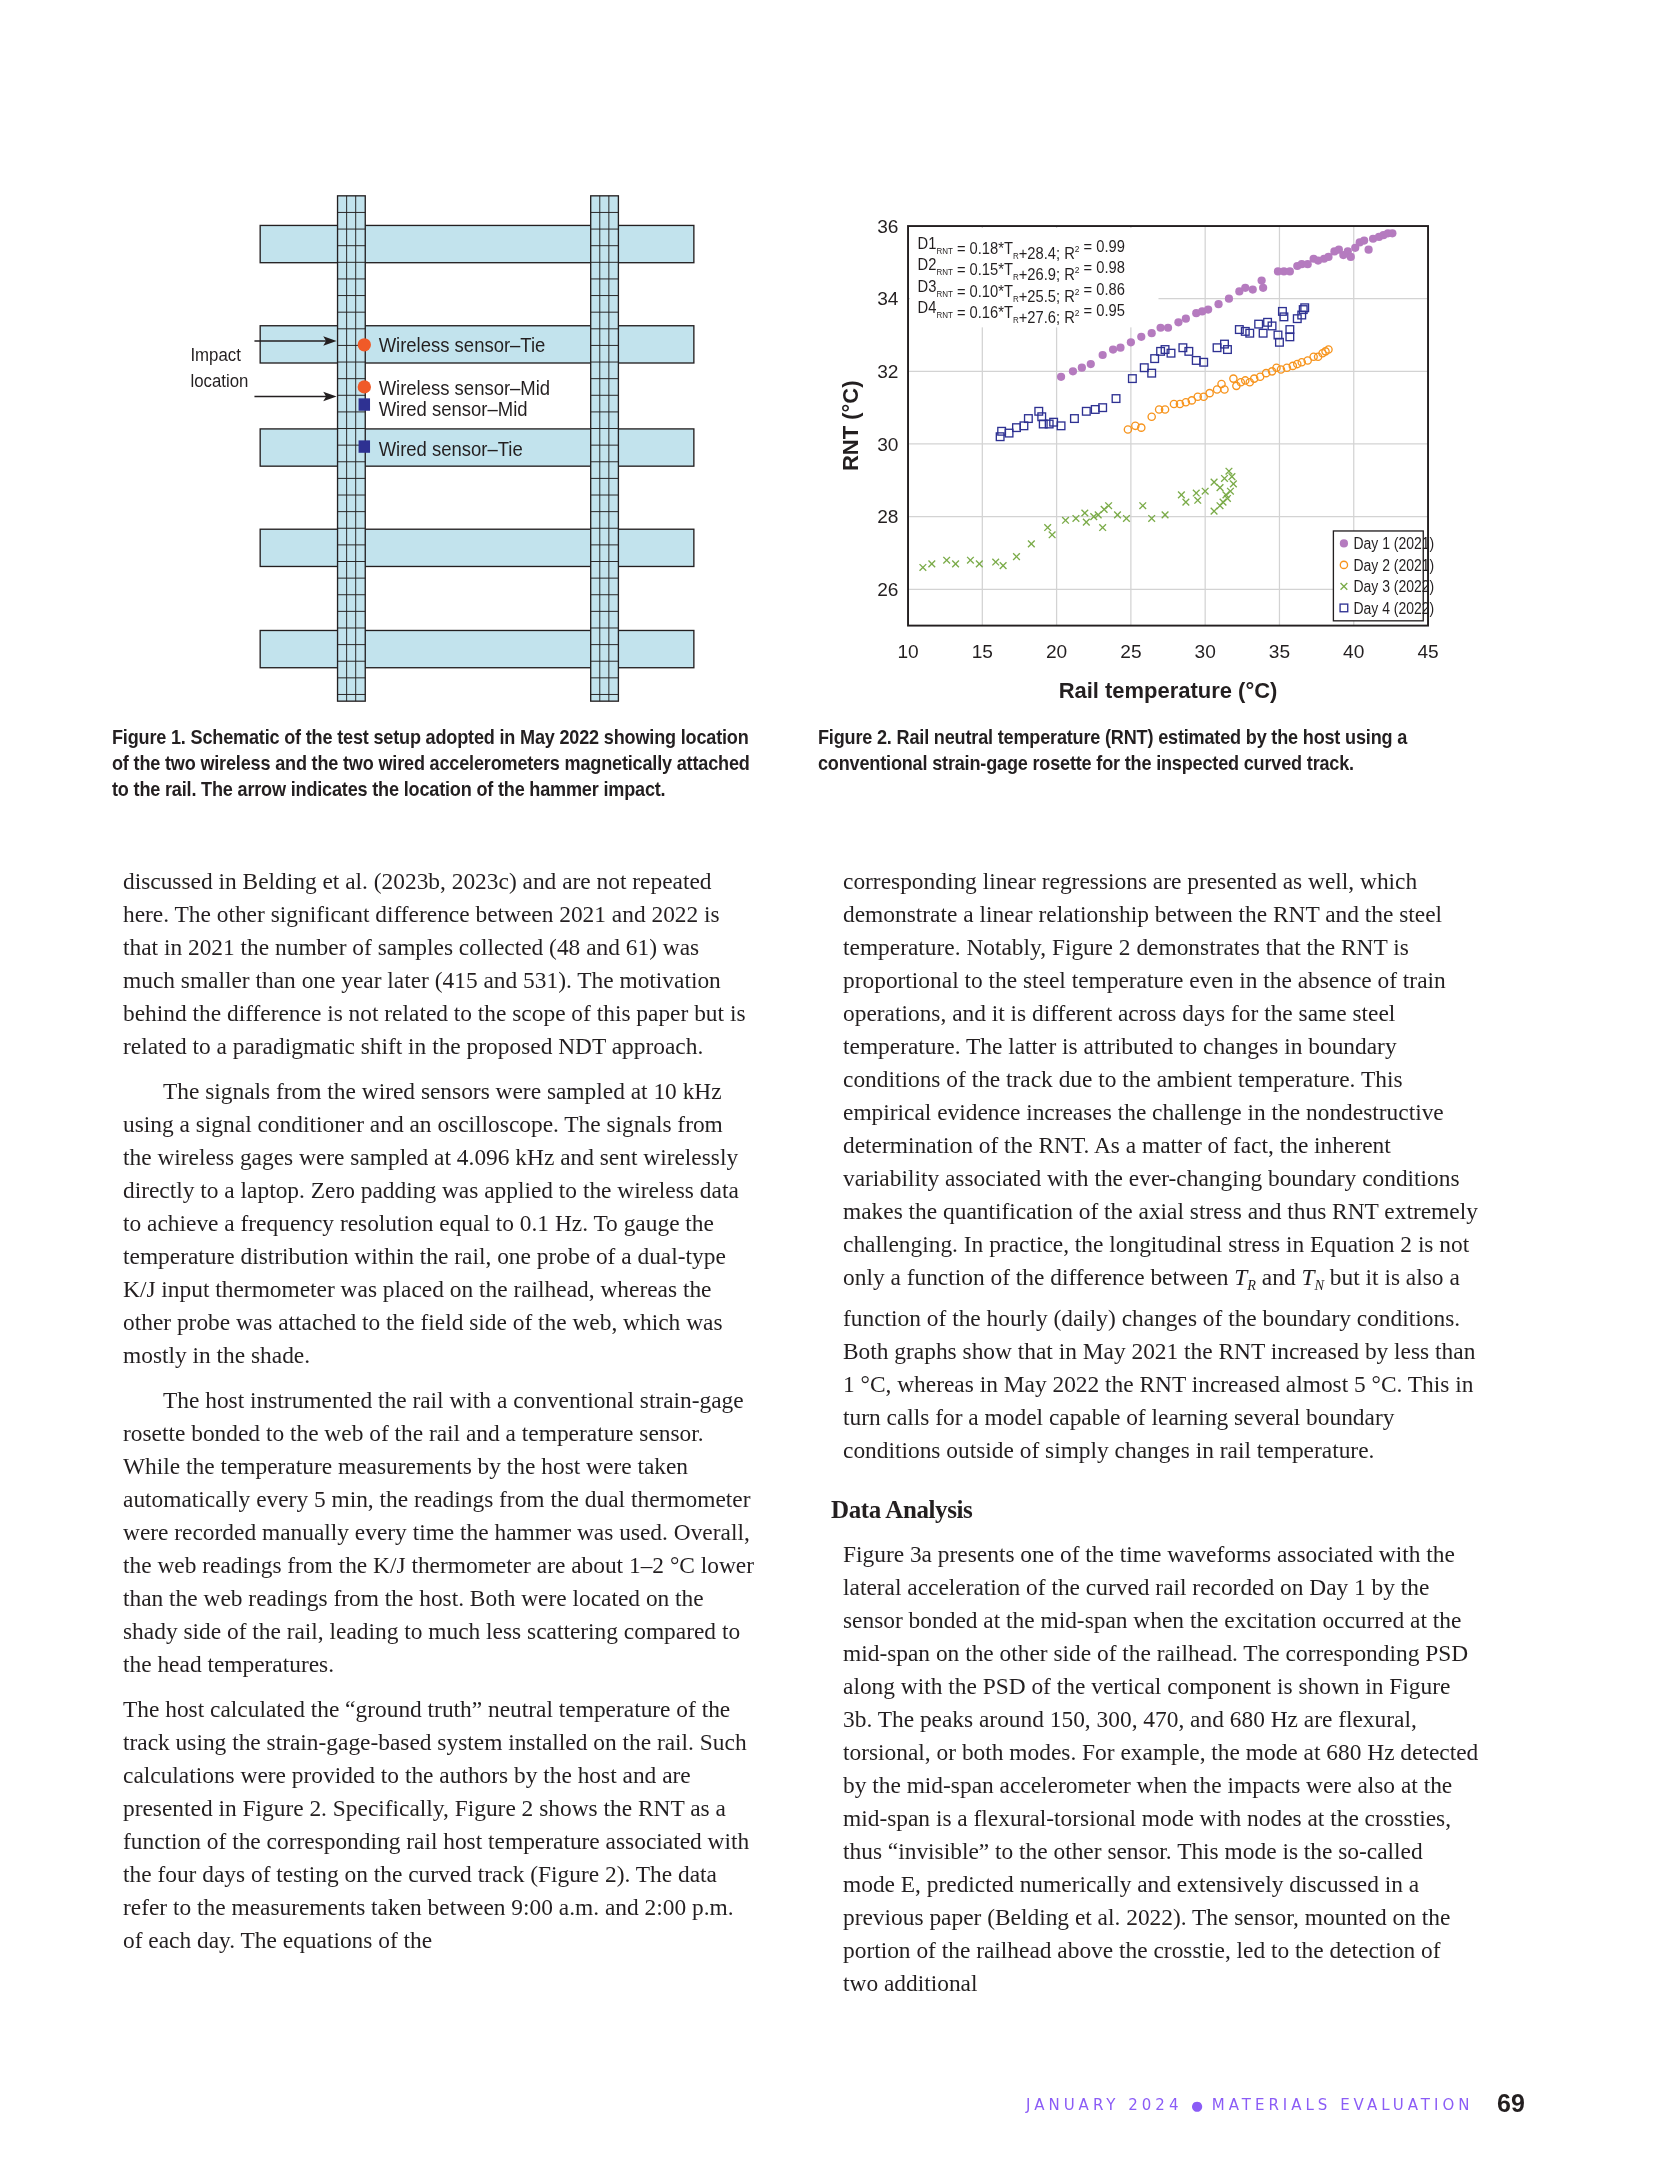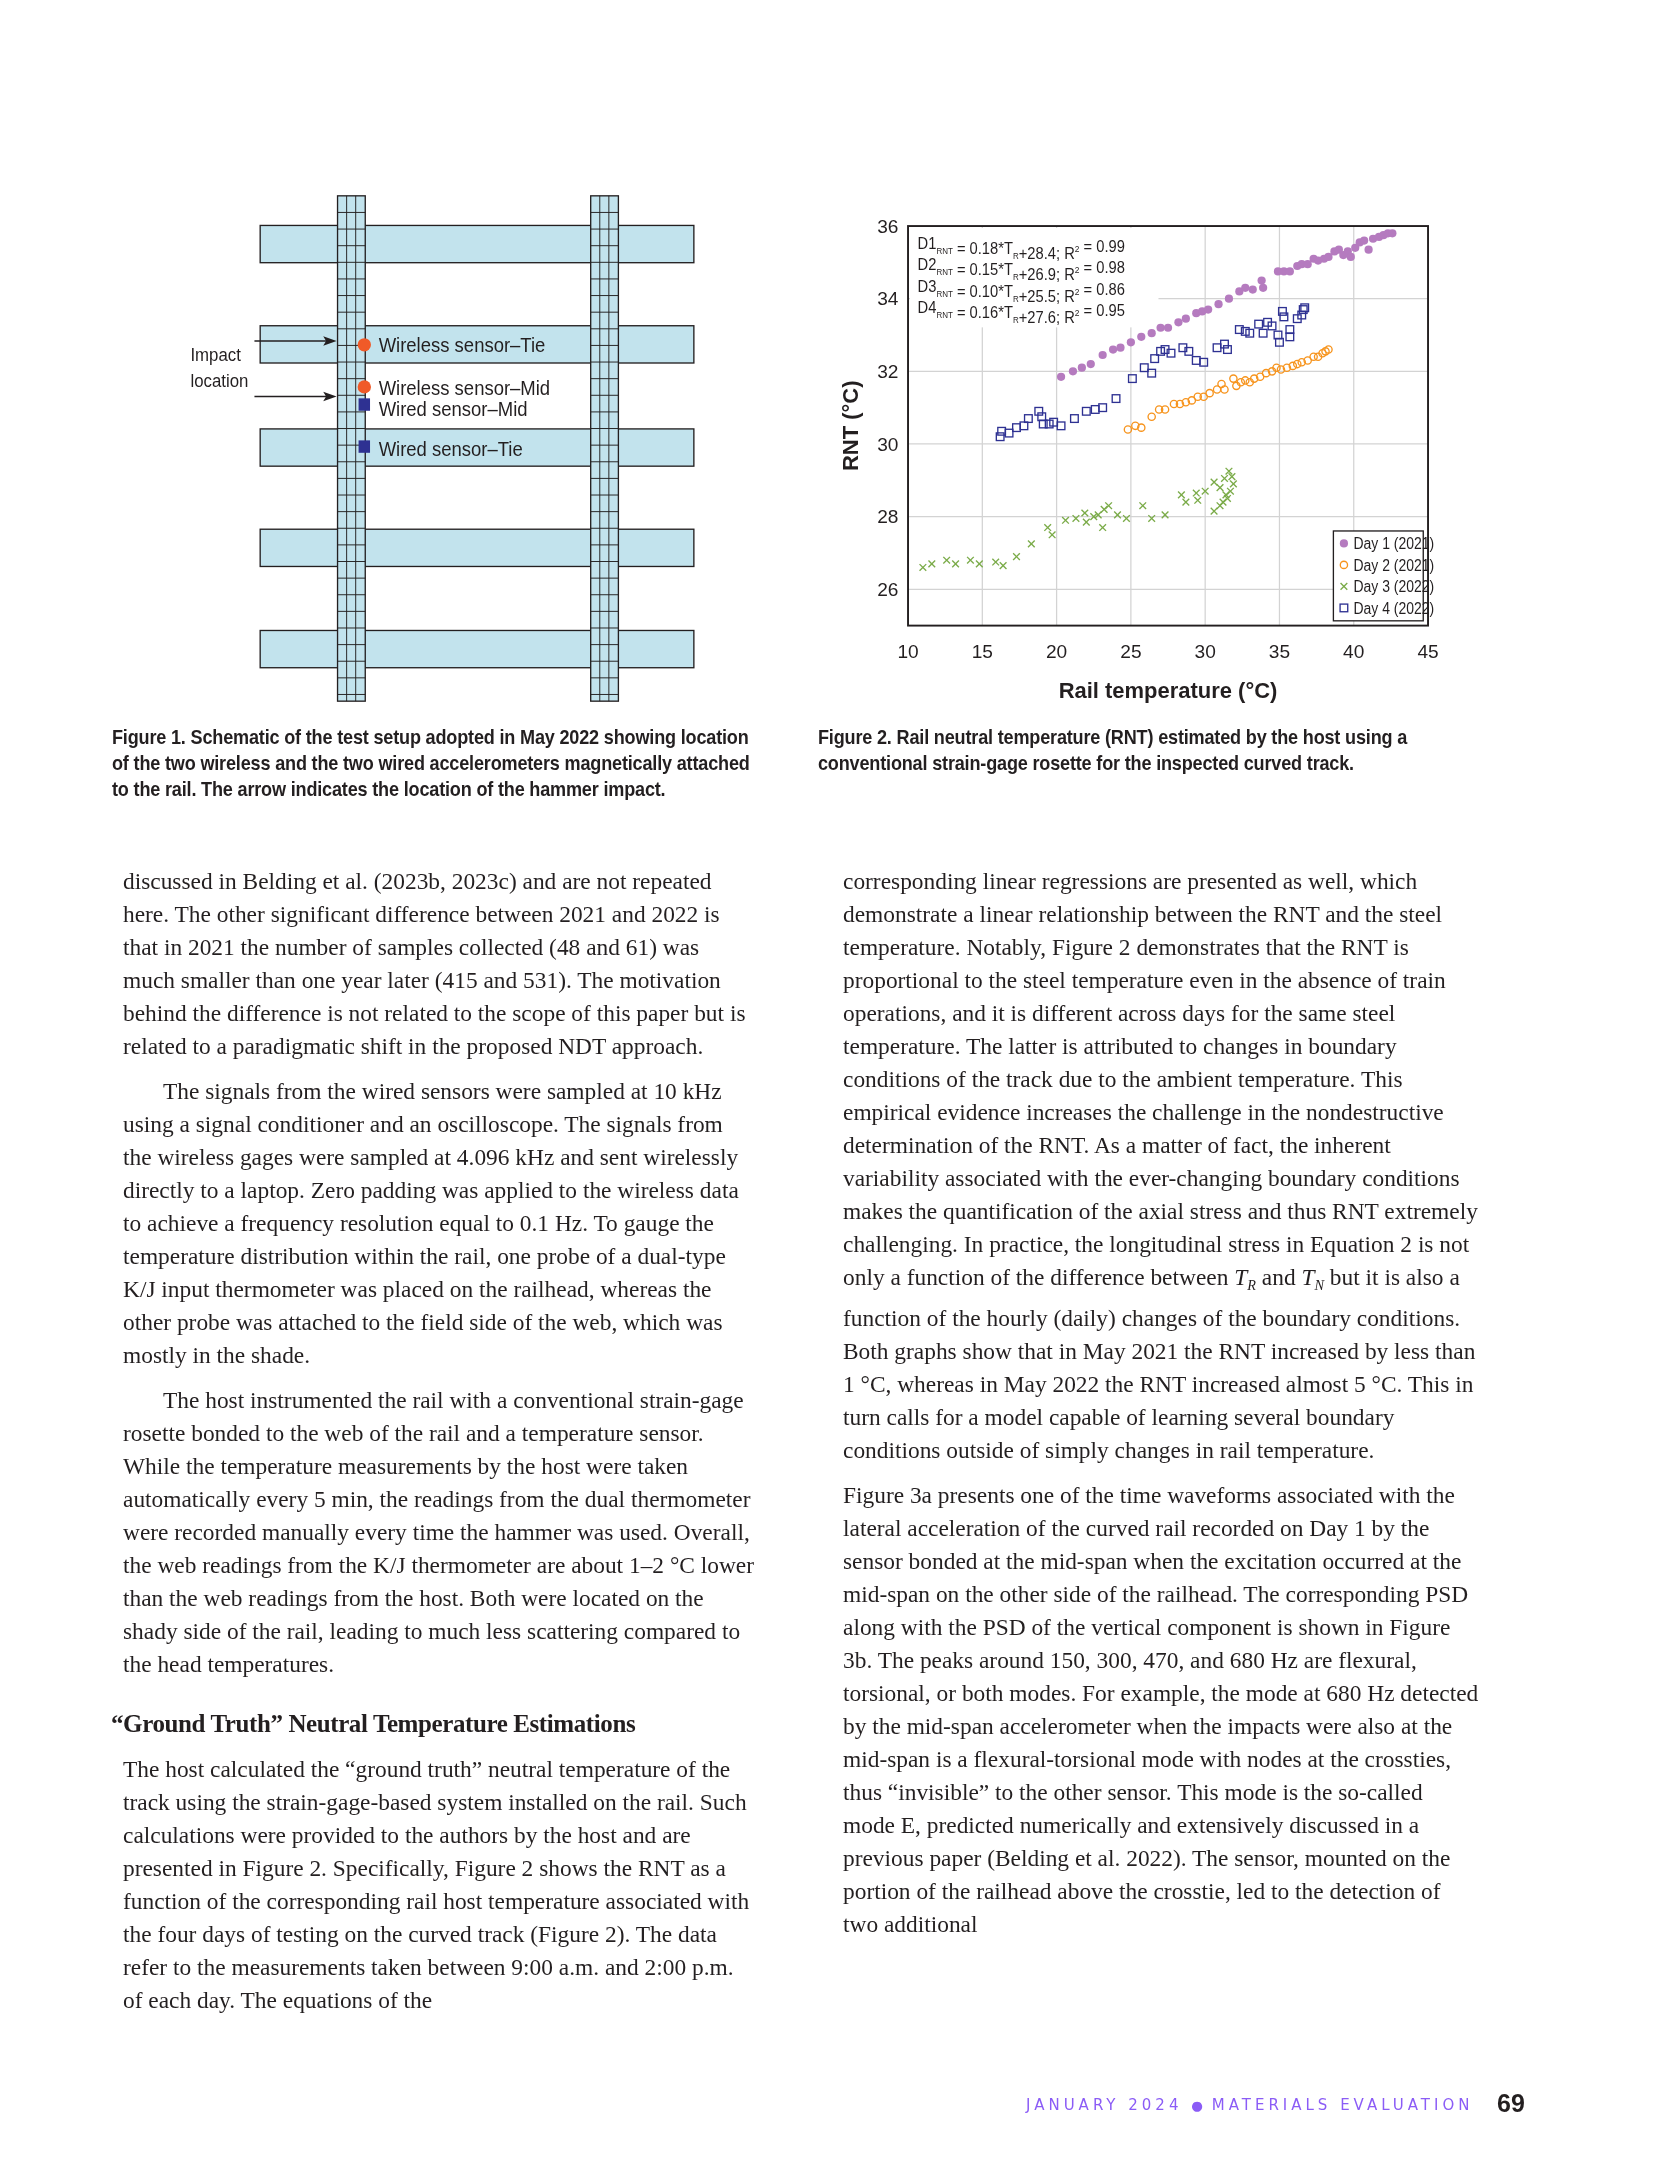--- a/index.html
+++ b/index.html
@@ -503,26 +503,26 @@
   <text id="xlabel" font-size="23" font-weight="bold" fill="#231f20" text-anchor="middle" x="362" y="520">Rail temperature (°C)</text>
   <text id="ylabel" font-size="23" font-weight="bold" fill="#231f20" text-anchor="middle" x="0" y="0" transform="translate(38,235) rotate(-90)">RNT (°C)</text>
 </svg>
 
 <div class="abs caption" style="left:818px;top:724px;width:765px;">Figure 2. Rail neutral temperature (RNT) estimated by the host using a conventional strain-gage rosette for the inspected curved track.</div>
 
 <div class="abs col" style="left:111px;top:853px;width:655px;">
   <p>discussed in Belding et al. (2023b, 2023c) and are not repeated here. The other significant difference between 2021 and 2022 is that in 2021 the number of samples collected (48 and 61) was much smaller than one year later (415 and 531). The motivation behind the difference is not related to the scope of this paper but is related to a paradigmatic shift in the proposed NDT approach.</p>
   <p class="indent">The signals from the wired sensors were sampled at 10 kHz using a signal conditioner and an oscilloscope. The signals from the wireless gages were sampled at 4.096 kHz and sent wirelessly directly to a laptop. Zero padding was applied to the wireless data to achieve a frequency resolution equal to 0.1 Hz. To gauge the temperature distribution within the rail, one probe of a dual-type K/J input thermometer was placed on the railhead, whereas the other probe was attached to the field side of the web, which was mostly in the shade.</p>
   <p class="indent">The host instrumented the rail with a conventional strain-gage rosette bonded to the web of the rail and a temperature sensor. While the temperature measurements by the host were taken automatically every 5 min, the readings from the dual thermometer were recorded manually every time the hammer was used. Overall, the web readings from the K/J thermometer are about 1–2 °C lower than the web readings from the host. Both were located on the shady side of the rail, leading to much less scattering compared to the head temperatures.</p>
-  <h3 style="margin-top:27px;">“Ground Truth” Neutral Temperature Estimations</h3>
   <p>The host calculated the “ground truth” neutral temperature of the track using the strain-gage-based system installed on the rail. Such calculations were provided to the authors by the host and are presented in Figure 2. Specifically, Figure 2 shows the RNT as a function of the corresponding rail host temperature associated with the four days of testing on the curved track (Figure 2). The data refer to the measurements taken between 9:00 a.m. and 2:00 p.m. of each day. The equations of the</p>
 </div>
 
 <div class="abs col" style="left:831px;top:853px;width:660px;">
   <p><span>corresponding linear regressions are presented as well, which demonstrate a linear relationship between the RNT and the steel temperature. Notably, Figure 2 demonstrates that the RNT is proportional to the steel temperature even in the absence of train operations, and it is different across days for the same steel temperature. The latter is attributed to changes in boundary conditions of the track due to the ambient temperature. This empirical evidence increases the challenge in the nondestructive determination of the RNT. As a matter of fact, the inherent variability associated with the ever-changing boundary conditions makes the quantification of the axial stress and thus RNT extremely challenging. In practice, the longitudinal stress in Equation 2 is not only a function of the difference between </span><span class="it">T</span><span class="sub">R</span><span> and </span><span class="it">T</span><span class="sub">N</span><span> but it is also a function of the hourly (daily) changes of the boundary conditions. Both graphs show that in May 2021 the RNT increased by less than 1 °C, whereas in May 2022 the RNT increased almost 5 °C. This in turn calls for a model capable of learning several boundary conditions outside of simply changes in rail temperature.</span></p>
+  <h3 style="margin-top:27px;">Data Analysis</h3>
   <p>Figure 3a presents one of the time waveforms associated with the lateral acceleration of the curved rail recorded on Day 1 by the sensor bonded at the mid-span when the excitation occurred at the mid-span on the other side of the railhead. The corresponding PSD along with the PSD of the vertical component is shown in Figure 3b. The peaks around 150, 300, 470, and 680 Hz are flexural, torsional, or both modes. For example, the mode at 680 Hz detected by the mid-span accelerometer when the impacts were also at the mid-span is a flexural-torsional mode with nodes at the crossties, thus “invisible” to the other sensor. This mode is the so-called mode E, predicted numerically and extensively discussed in a previous paper (Belding et al. 2022). The sensor, mounted on the portion of the railhead above the crosstie, led to the detection of two additional</p>
 </div>
 
 <div class="abs footer" style="left:1026px;top:2096px;">
   <span>JANUARY 2024</span>
   <span style="letter-spacing:0;font-size:13.4px;">●</span>
   <span>MATERIALS EVALUATION</span>
 </div>
 <div class="abs pageno" style="left:1497px;top:2089px;">69</div>
 

